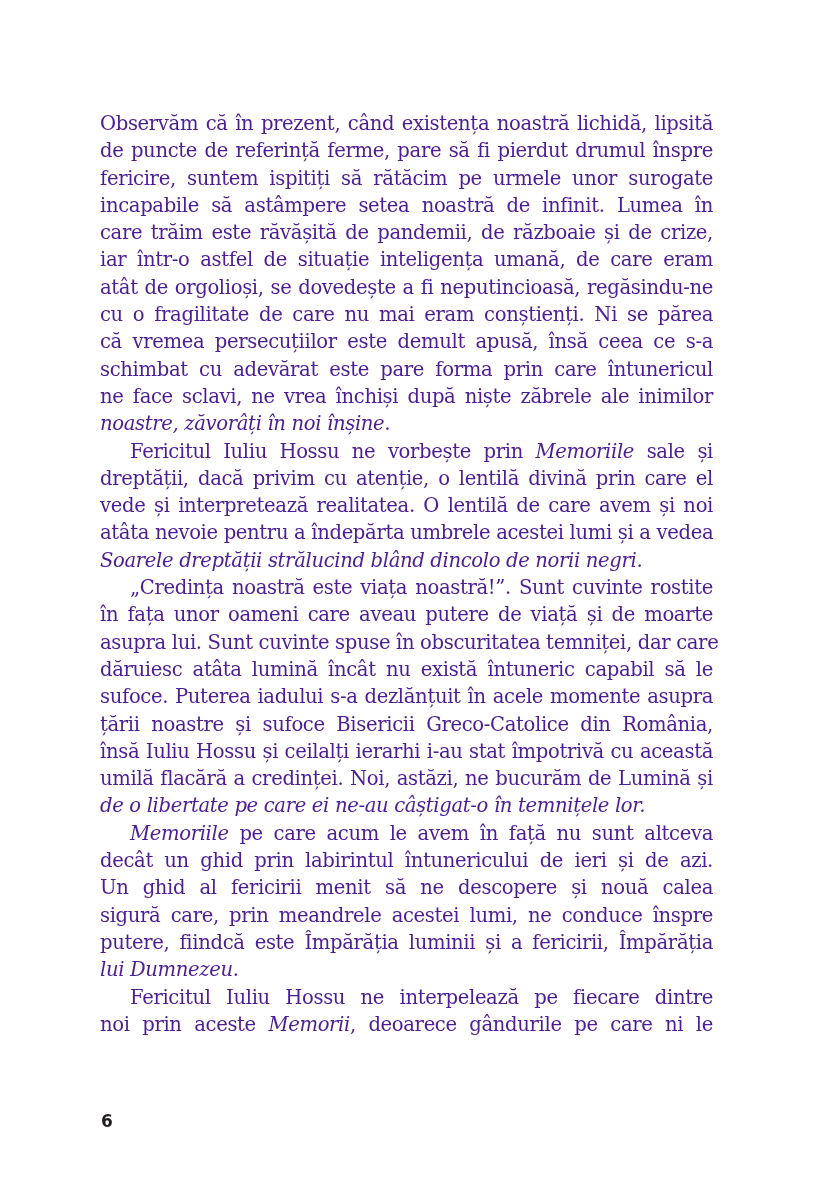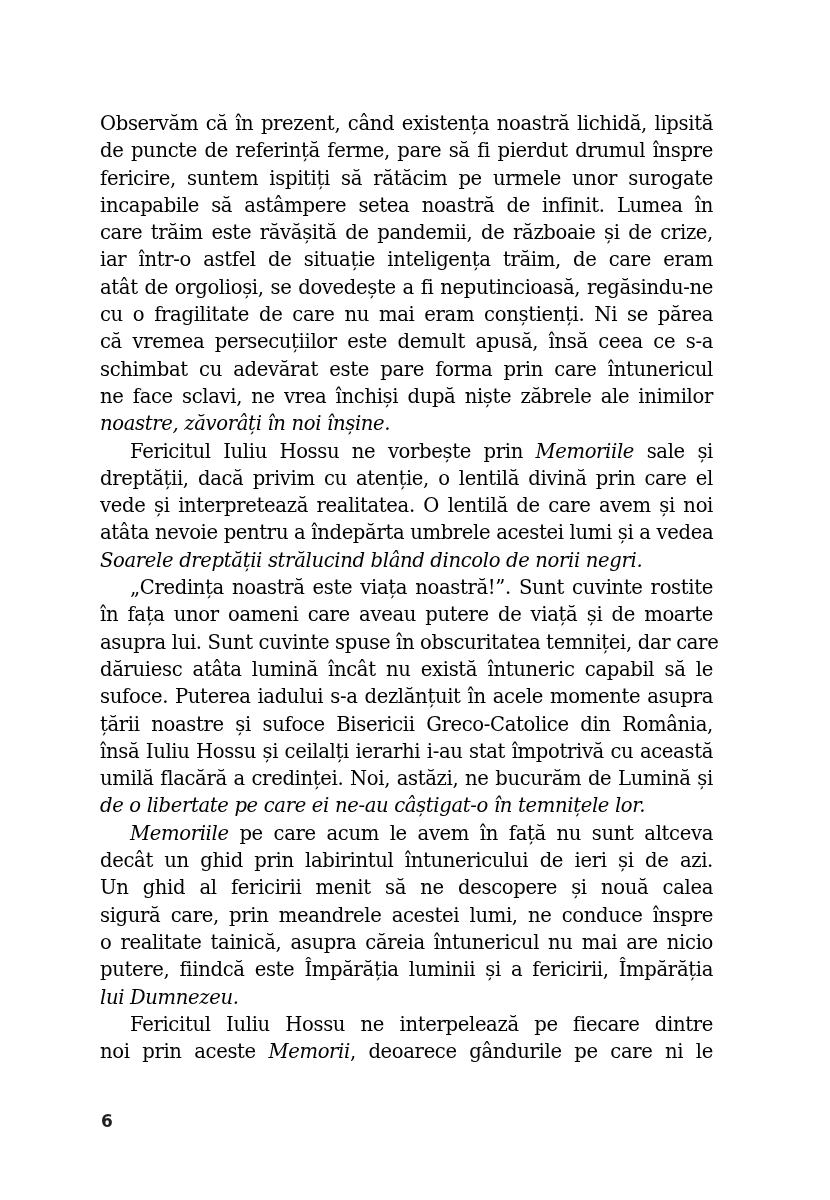--- a/index.html
+++ b/index.html
@@ -1,21 +1,21 @@
 <!DOCTYPE html>
 <html><head>
 <meta charset="utf-8">
 <style>
   html, body { margin: 0; padding: 0; background: #ffffff; }
   body { width: 830px; height: 1200px; position: relative; overflow: hidden; }
   .page { position: absolute; left: 0; top: 0; width: 830px; height: 1200px; background: #ffffff; }
   .text-block {
     position: absolute; left: 100px; top: 110px; width: 613px;
     font-family: "DejaVu Serif", "Liberation Serif", serif;
-    font-size: 19.6px; color: #000000; line-height: 27.3px;
+    font-size: 19.6px; color: #4c1d95; line-height: 27.3px;
     letter-spacing: -0.35px;
   }
   .line {
     display: block; height: 27.3px; white-space: nowrap;
     text-align: justify; text-align-last: justify; overflow: visible;
   }
   .line.last { text-align-last: left; font-style: italic; }
   .line.indent { padding-left: 30px; }
   .line i { font-style: italic; }
   .page-number {
@@ -28,21 +28,21 @@
 <body>
 
 <div class="page">
   <div class="text-block" id="text-block">
       <div>
         <span class="line">Observăm că în prezent, când existența noastră lichidă, lipsită</span>
         <span class="line">de puncte de referință ferme, pare să fi pierdut drumul înspre</span>
         <span class="line">fericire, suntem ispitiți să rătăcim pe urmele unor surogate</span>
         <span class="line">incapabile să astâmpere setea noastră de infinit. Lumea în</span>
         <span class="line">care trăim este răvășită de pandemii, de războaie și de crize,</span>
-        <span class="line">iar într-o astfel de situație inteligența trăim, de care eram</span>
+        <span class="line">iar într-o astfel de situație inteligența umană, de care eram</span>
         <span class="line">atât de orgolioși, se dovedește a fi neputincioasă, regăsindu-ne</span>
         <span class="line">cu o fragilitate de care nu mai eram conștienți. Ni se părea</span>
         <span class="line">că vremea persecuțiilor este demult apusă, însă ceea ce s-a</span>
         <span class="line">schimbat cu adevărat este pare forma prin care întunericul</span>
         <span class="line">ne face sclavi, ne vrea închiși după niște zăbrele ale inimilor</span>
         <span class="line last">noastre, zăvorâți în noi înșine.</span>
       </div>
       <div>
         <span class="line indent">Fericitul Iuliu Hossu ne vorbește prin <i>Memoriile</i> sale și</span>
         <span class="line">dreptății, dacă privim cu atenție, o lentilă divină prin care el</span>
@@ -59,21 +59,20 @@
         <span class="line">țării noastre și sufoce Bisericii Greco-Catolice din România,</span>
         <span class="line">însă Iuliu Hossu și ceilalți ierarhi i-au stat împotrivă cu această</span>
         <span class="line">umilă flacără a credinței. Noi, astăzi, ne bucurăm de Lumină și</span>
         <span class="line last">de o libertate pe care ei ne-au câștigat-o în temnițele lor.</span>
       </div>
       <div>
         <span class="line indent"><i>Memoriile</i> pe care acum le avem în față nu sunt altceva</span>
         <span class="line">decât un ghid prin labirintul întunericului de ieri și de azi.</span>
         <span class="line">Un ghid al fericirii menit să ne descopere și nouă calea</span>
         <span class="line">sigură care, prin meandrele acestei lumi, ne conduce înspre</span>
-        <span class="line">o realitate tainică, asupra căreia întunericul nu mai are nicio</span>
         <span class="line">putere, fiindcă este Împărăția luminii și a fericirii, Împărăția</span>
         <span class="line last">lui Dumnezeu.</span>
       </div>
       <div>
         <span class="line indent">Fericitul Iuliu Hossu ne interpelează pe fiecare dintre</span>
         <span class="line">noi prin aceste <i>Memorii</i>, deoarece gândurile pe care ni le</span>
       </div>
     </div>
   <div class="page-number">6</div>
 </div>

